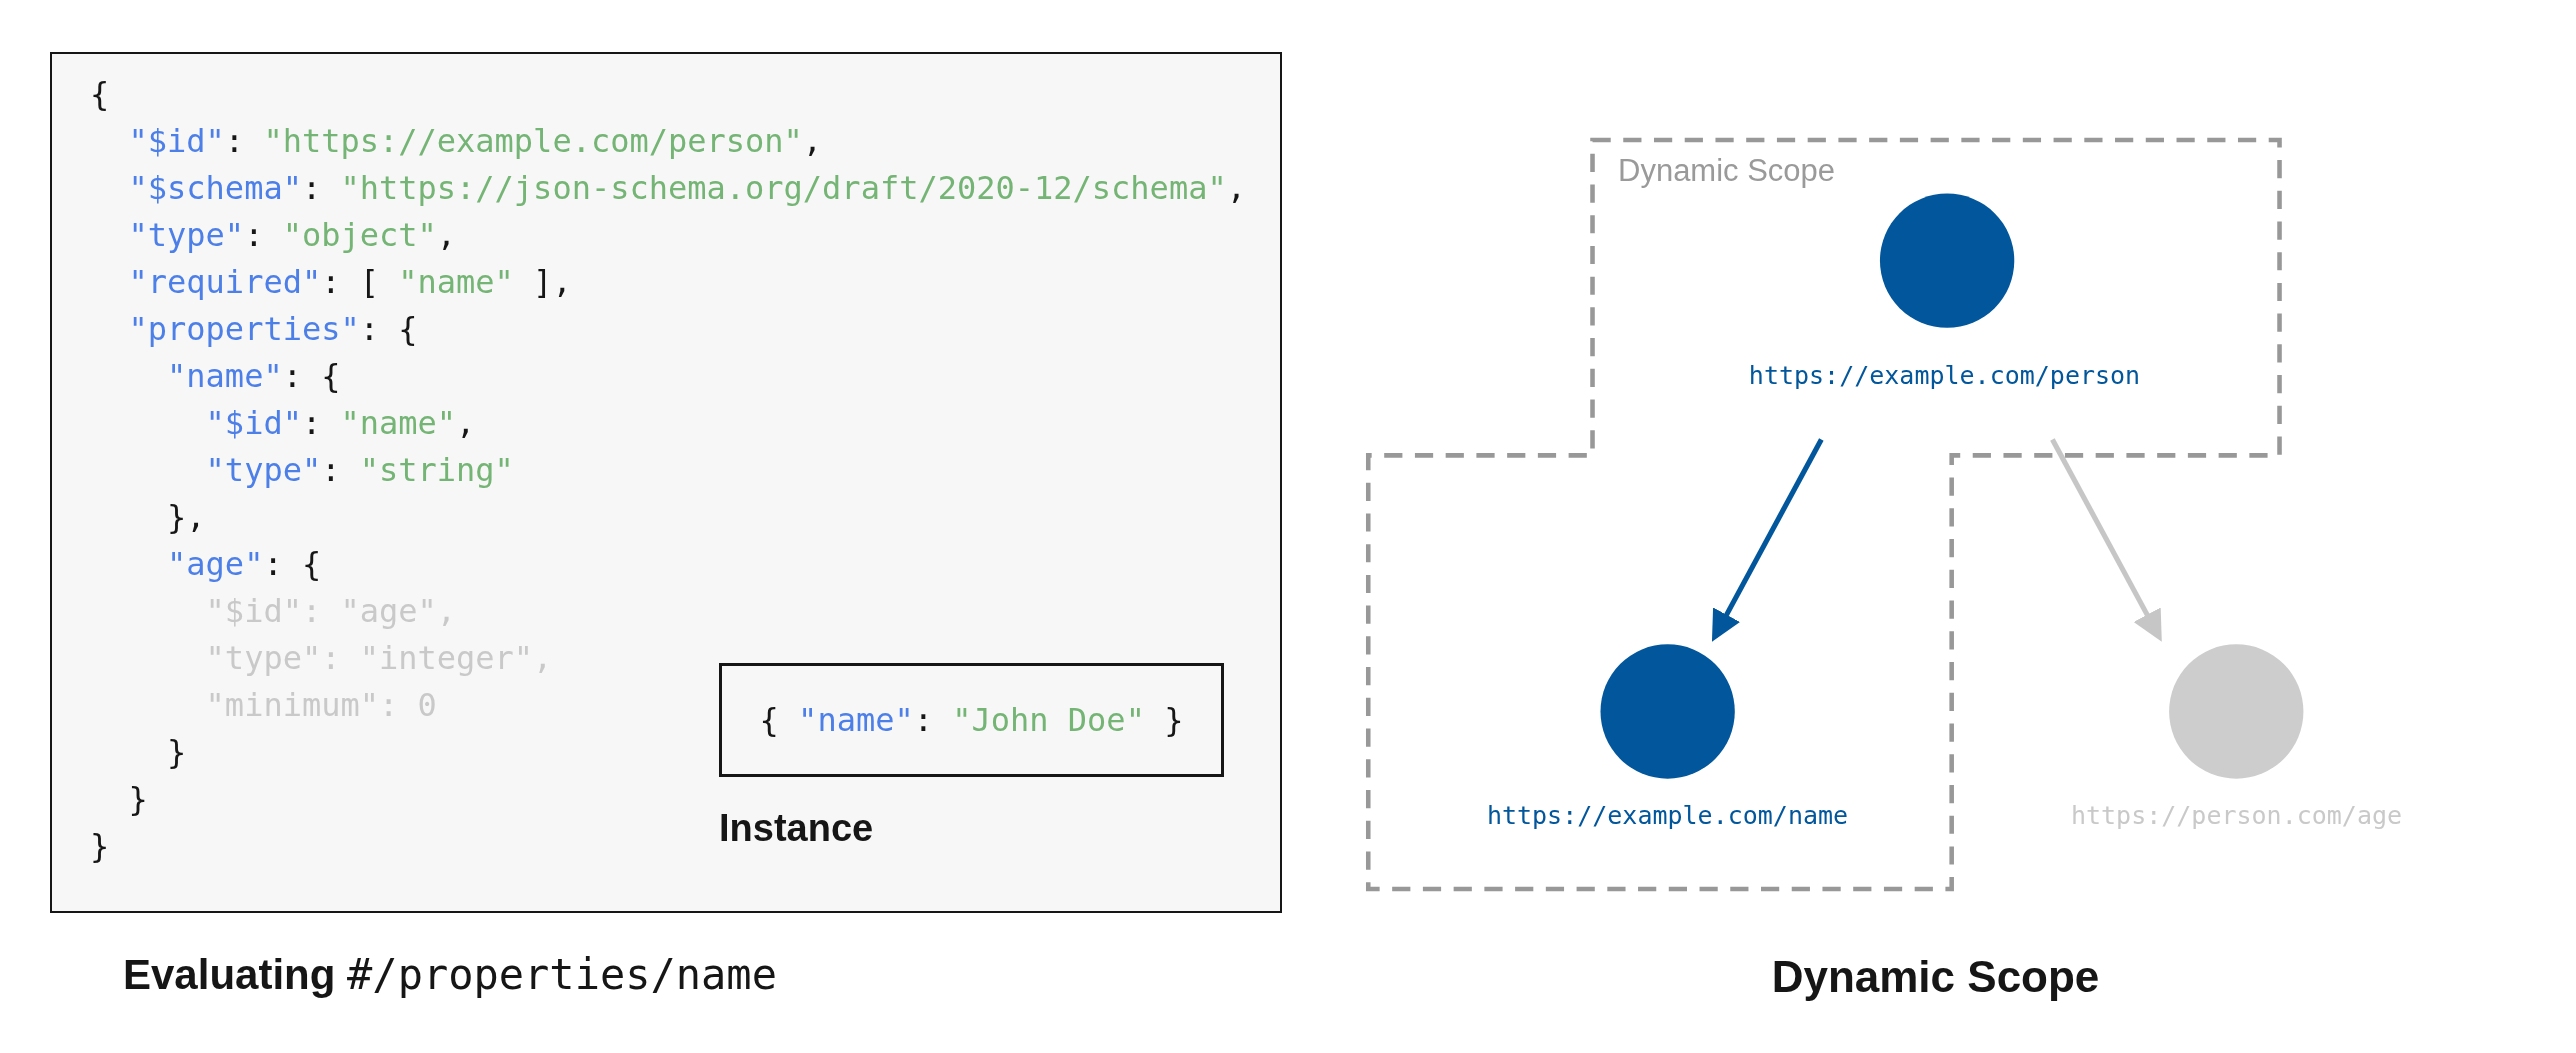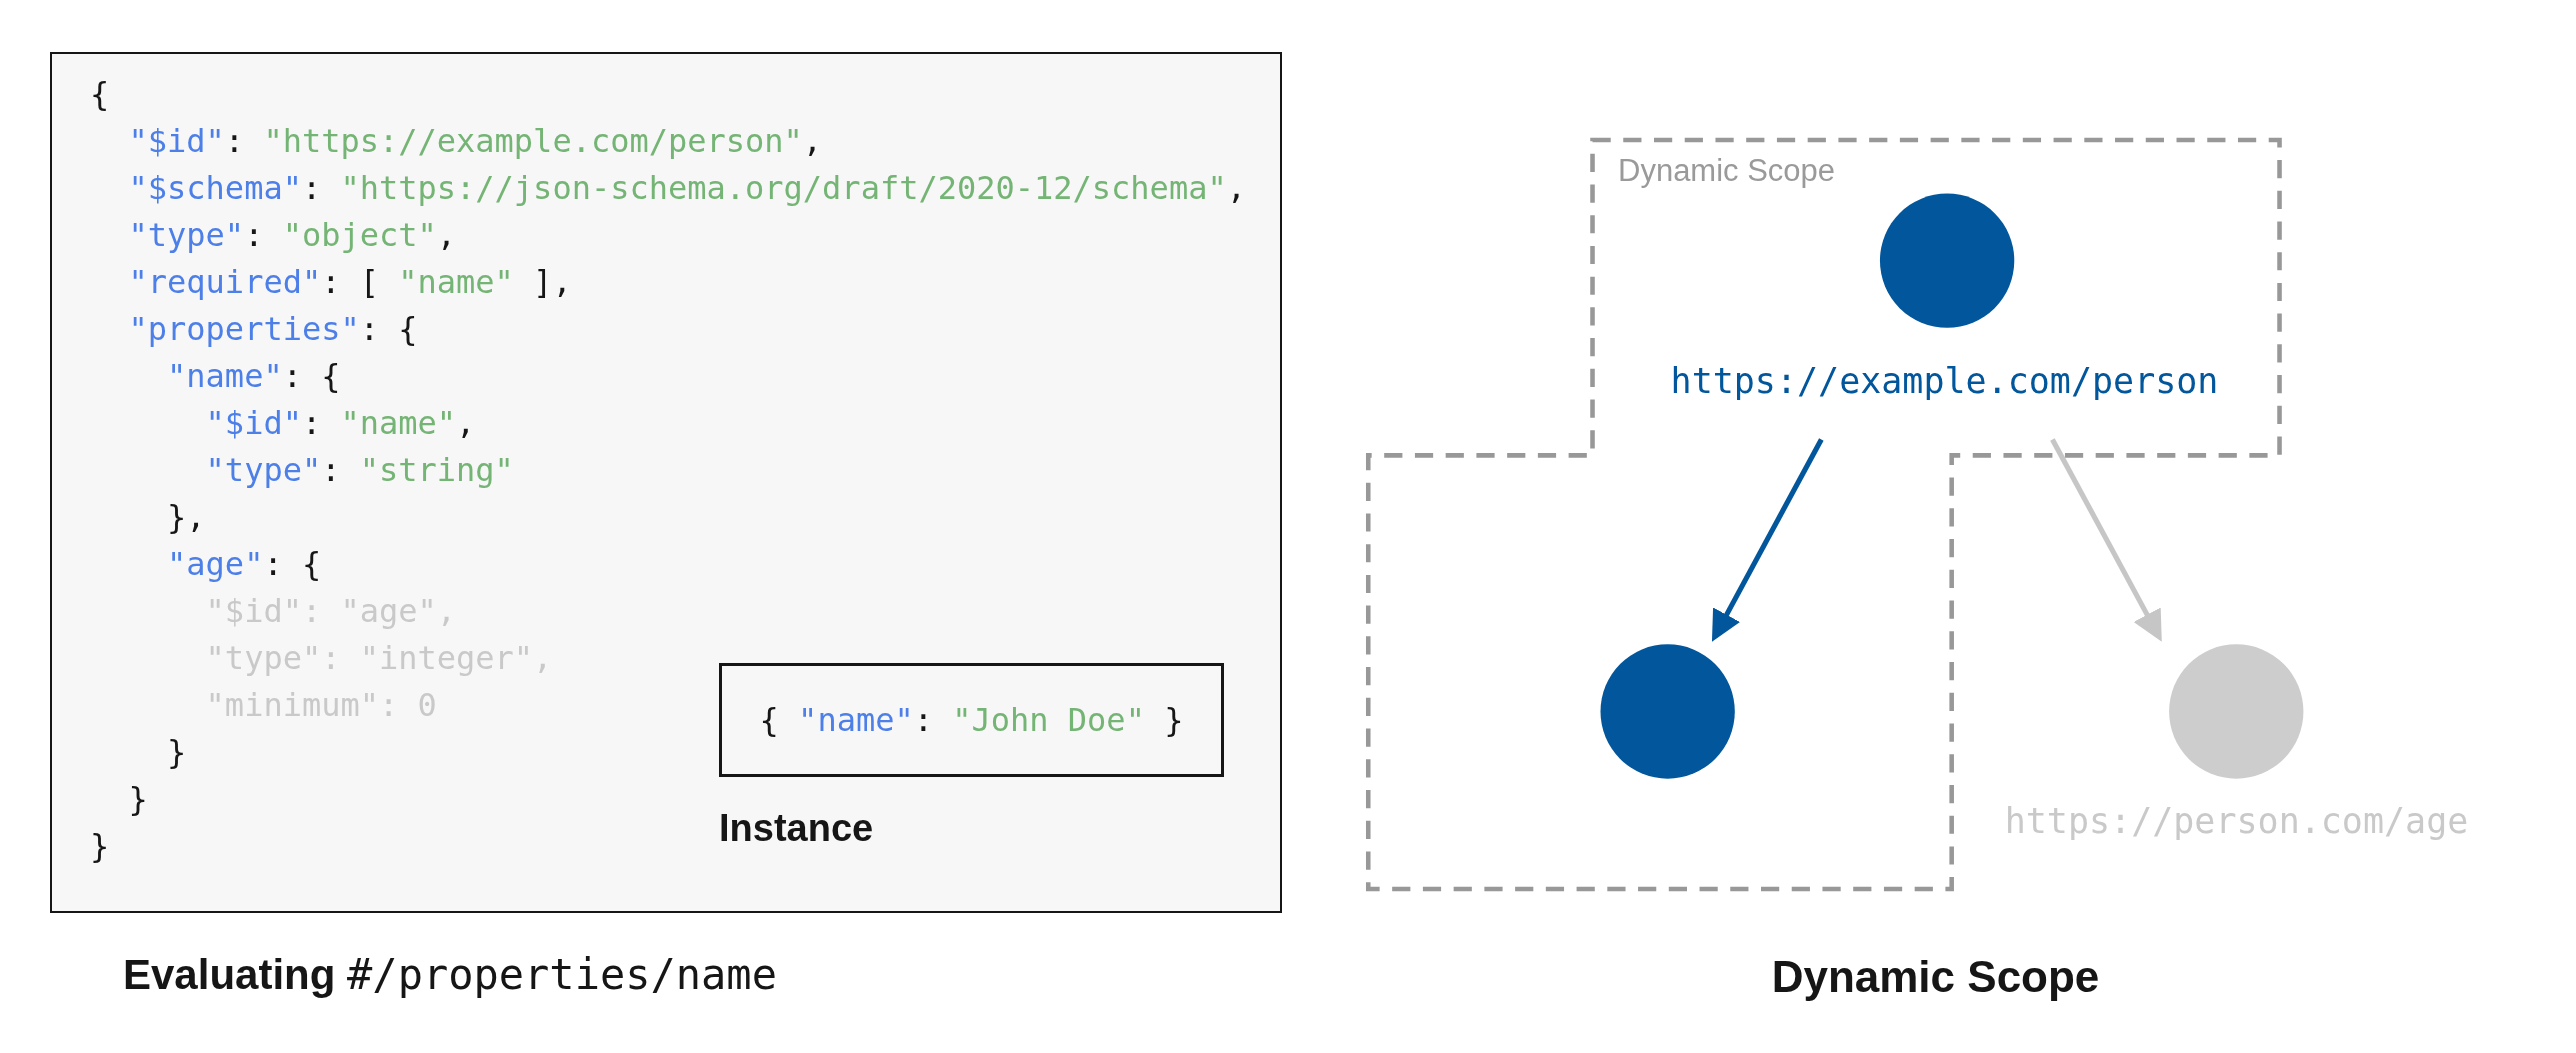--- a/index.html
+++ b/index.html
@@ -72,21 +72,21 @@
   
   .diagram-svg{position:absolute;left:0;top:0;width:2576px;height:1053px;}
 
   .scope-label{
     position:absolute;left:1618px;top:153px;
     font-size:31px;color:var(--scope-label-gray);
   }
   .url-label{
     position:absolute;width:569px;text-align:center;
     font-family:"DejaVu Sans Mono",monospace;
-    font-size:35px;white-space:pre;
+    font-size:25px;white-space:pre;
   }
   .url-person{left:1660px;top:361px;color:var(--node-blue);}
   .url-name{left:1383px;top:801px;color:var(--node-blue);}
   .url-age{left:1952px;top:801px;color:var(--faded-gray);}
 
   .diagram-title{
     position:absolute;left:1651px;top:952px;width:569px;
     text-align:center;
     font-weight:bold;font-size:44px;color:var(--ink);
   }
@@ -142,18 +142,19 @@
     <line x1="3605" y1="772" x2="3792" y2="1118" stroke="#c6c6c6" stroke-width="9" marker-end="url(#ah-gray)"></line>
 
     <circle cx="3420" cy="458" r="118" fill="#02569b"></circle>
     <circle cx="2929" cy="1250" r="118" fill="#02569b"></circle>
     <circle cx="3928" cy="1250" r="118" fill="#cdcdcd"></circle>
   </svg>
 
   <div class="scope-label">Dynamic Scope</div>
 
   <div class="url-label url-person">https://example.com/person</div>
+  <div class="url-label url-name">https://example.com/name</div>
   <div class="url-label url-age">https://person.com/age</div>
 
   <div class="diagram-title">Dynamic Scope</div>
 
 </div>
 
 
 </body></html>

